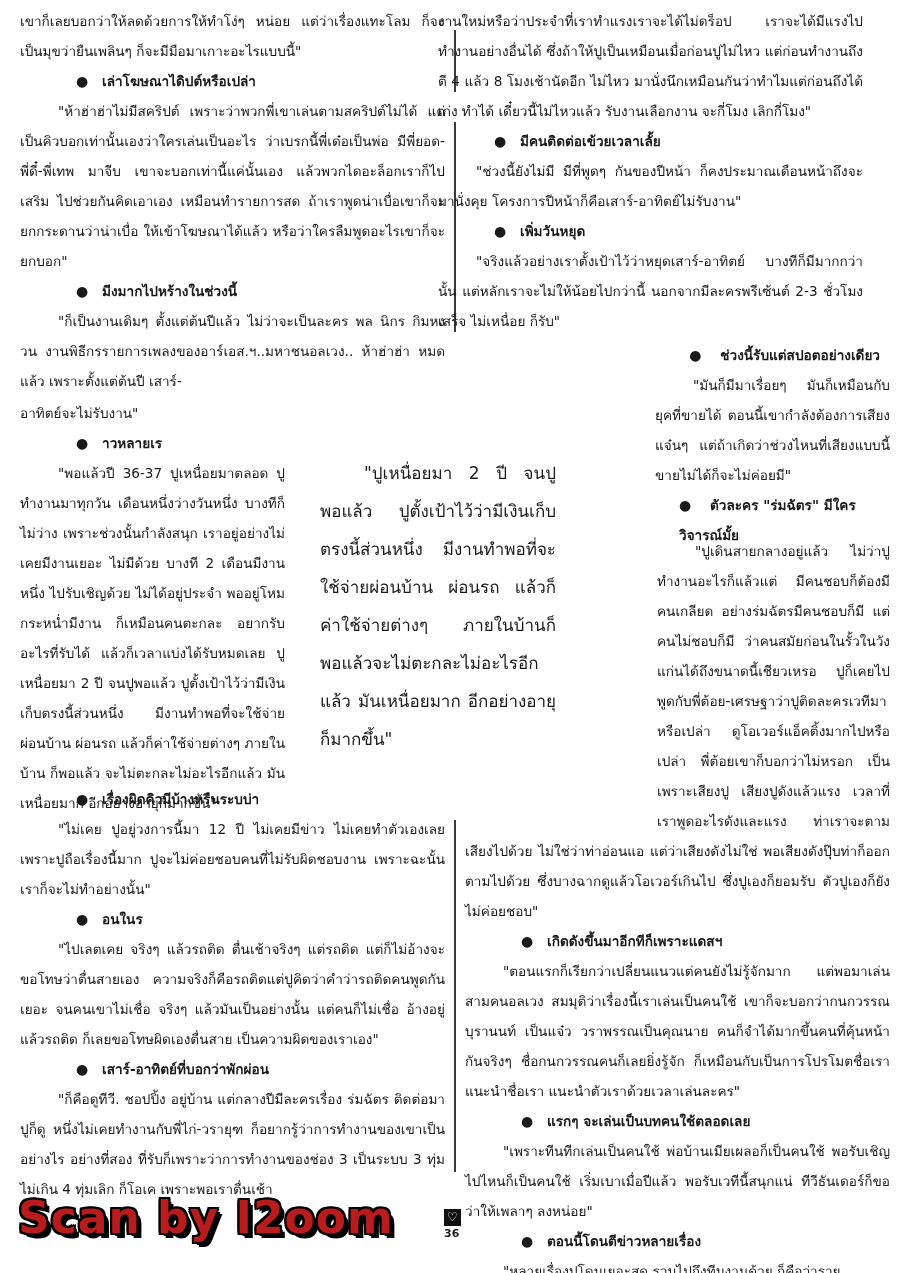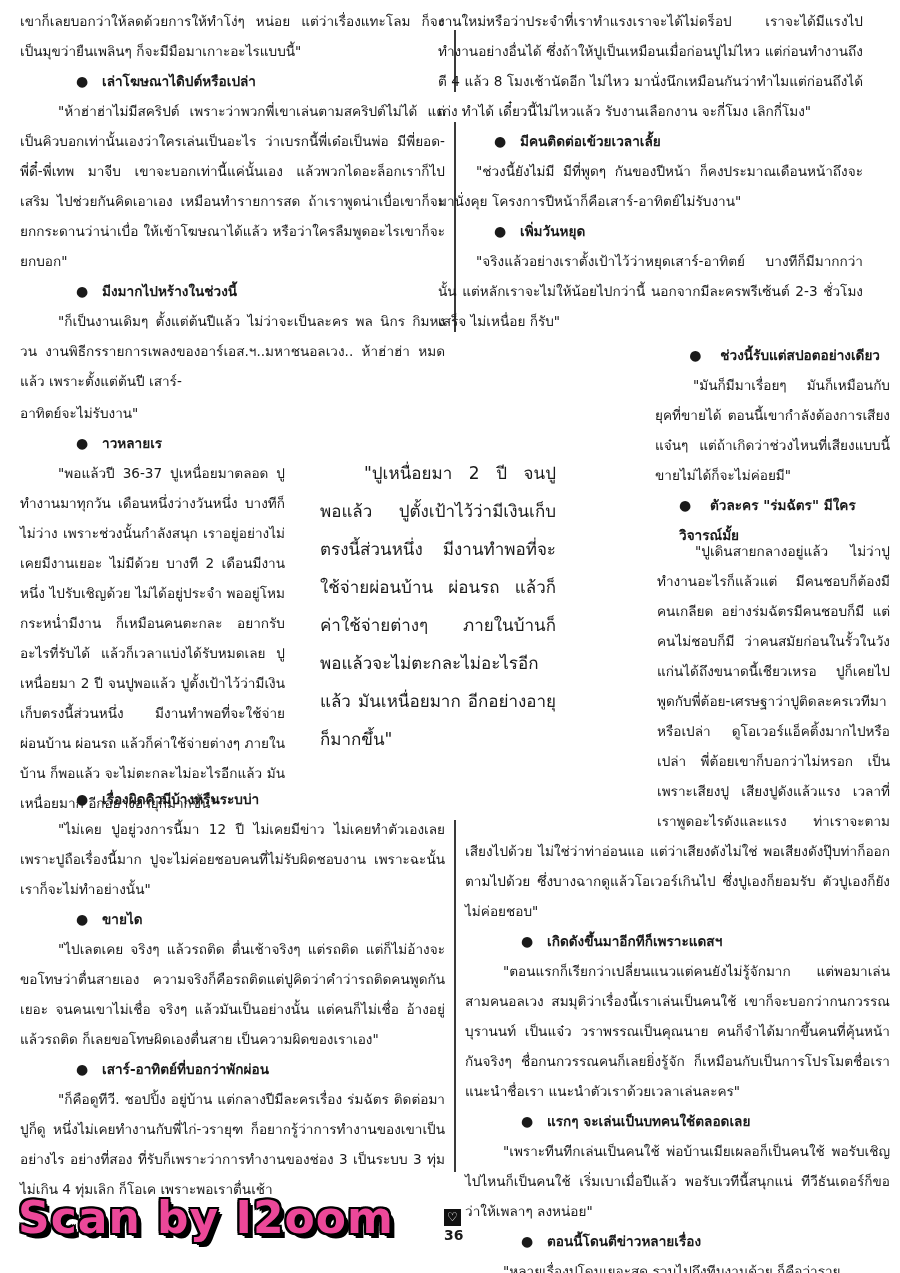--- a/index.html
+++ b/index.html
@@ -13,26 +13,26 @@
   .heading .bullet { position: absolute; left: 56px; top: 0; font-size: 14px; }
   .heading .htext { padding-left: 26px; }
   .heading.right { padding-left: 0; text-align: right; padding-right: 10px; }
   .heading.right .bullet { position: static; margin-right: 14px; }
   .heading.right .htext { padding-left: 0; margin-top: 43px; }
   .divider { position: absolute; width: 1.5px; background: #3a3a3a; }
   .pullquote { position: absolute; left: 320px; top: 454px; width: 236px;
                font-size: 17px; line-height: 38px; text-align: justify; }
   .pullquote p { margin: 0; text-indent: 44px; }
   .watermark { position: absolute; left: 18px; top: 1192px; font-family: "DejaVu Sans", sans-serif;
-               font-weight: bold; font-size: 44px; color: #ec4899; letter-spacing: 1px;
+               font-weight: bold; font-size: 44px; color: #b91c1c; letter-spacing: 1px;
                text-shadow: 3px 3px 0 #000, -2px -2px 0 #000, 2px -2px 0 #000, -2px 2px 0 #000,
                             2px 0 0 #000, -2px 0 0 #000, 0 2px 0 #000, 0 -2px 0 #000, 5px 5px 0 #000; }
   .pageicon { position: absolute; left: 444px; top: 1209px; width: 17px; height: 17px;
               background: #111; color: #fff; font-size: 12px; line-height: 17px; text-align: center; }
-  .pagenum { position: absolute; left: 444px; top: 1227px; font-size: 14px; font-weight: bold; }
+  .pagenum { position: absolute; left: 444px; top: 1227px; font-size: 11px; font-weight: bold; }
 </style>
 </head>
 <body>
 
 <div class="page">
 
   <div class="col" style="left:20px; top:6px; width:425px;">
     <p>เขาก็เลยบอกว่าให้ลดด้วยการให้ทำโง่ๆ หน่อย แต่ว่าเรื่องแทะโลม ก็จะเป็นมุขว่ายืนเพลินๆ ก็จะมีมือมาเกาะอะไรแบบนี้"</p>
     <div class="heading">
       <span class="bullet">●</span>
@@ -56,21 +56,21 @@
   </div>
 
   <div class="col" style="left:20px; top:784px; width:425px;">
     <div class="heading">
       <span class="bullet">●</span>
       <span class="htext">เรื่องผิดคิวมีบ้างหรืนระบบ่า</span>
     </div>
     <p class="indent">"ไม่เคย ปูอยู่วงการนี้มา 12 ปี ไม่เคยมีข่าว ไม่เคยทำตัวเองเลย เพราะปูถือเรื่องนี้มาก ปูจะไม่ค่อยชอบคนที่ไม่รับผิดชอบงาน เพราะฉะนั้นเราก็จะไม่ทำอย่างนั้น"</p>
     <div class="heading">
       <span class="bullet">●</span>
-      <span class="htext">ขายได</span>
+      <span class="htext">อนในร</span>
     </div>
     <p class="indent">"ไปเลตเคย จริงๆ แล้วรถติด ตื่นเช้าจริงๆ แต่รถติด แต่ก็ไม่อ้างจะขอโทษว่าตื่นสายเอง ความจริงก็คือรถติดแต่ปูคิดว่าคำว่ารถติดคนพูดกันเยอะ จนคนเขาไม่เชื่อ จริงๆ แล้วมันเป็นอย่างนั้น แต่คนก็ไม่เชื่อ อ้างอยู่แล้วรถติด ก็เลยขอโทษผิดเองตื่นสาย เป็นความผิดของเราเอง"</p>
     <div class="heading">
       <span class="bullet">●</span>
       <span class="htext">เสาร์-อาทิตย์ที่บอกว่าพักผ่อน</span>
     </div>
     <p class="indent">"ก็คือดูทีวี. ชอปปิ้ง อยู่บ้าน แต่กลางปีมีละครเรื่อง ร่มฉัตร ติดต่อมา ปูก็ดู หนึ่งไม่เคยทำงานกับพี่ไก่-วรายุฑ ก็อยากรู้ว่าการทำงานของเขาเป็นอย่างไร อย่างที่สอง ที่รับก็เพราะว่าการทำงานของช่อง 3 เป็นระบบ 3 ทุ่มไม่เกิน 4 ทุ่มเลิก ก็โอเค เพราะพอเราตื่นเช้า</p>
   </div>
 
   <div class="divider" style="left:454px; top:30px; height:62px;"></div>

